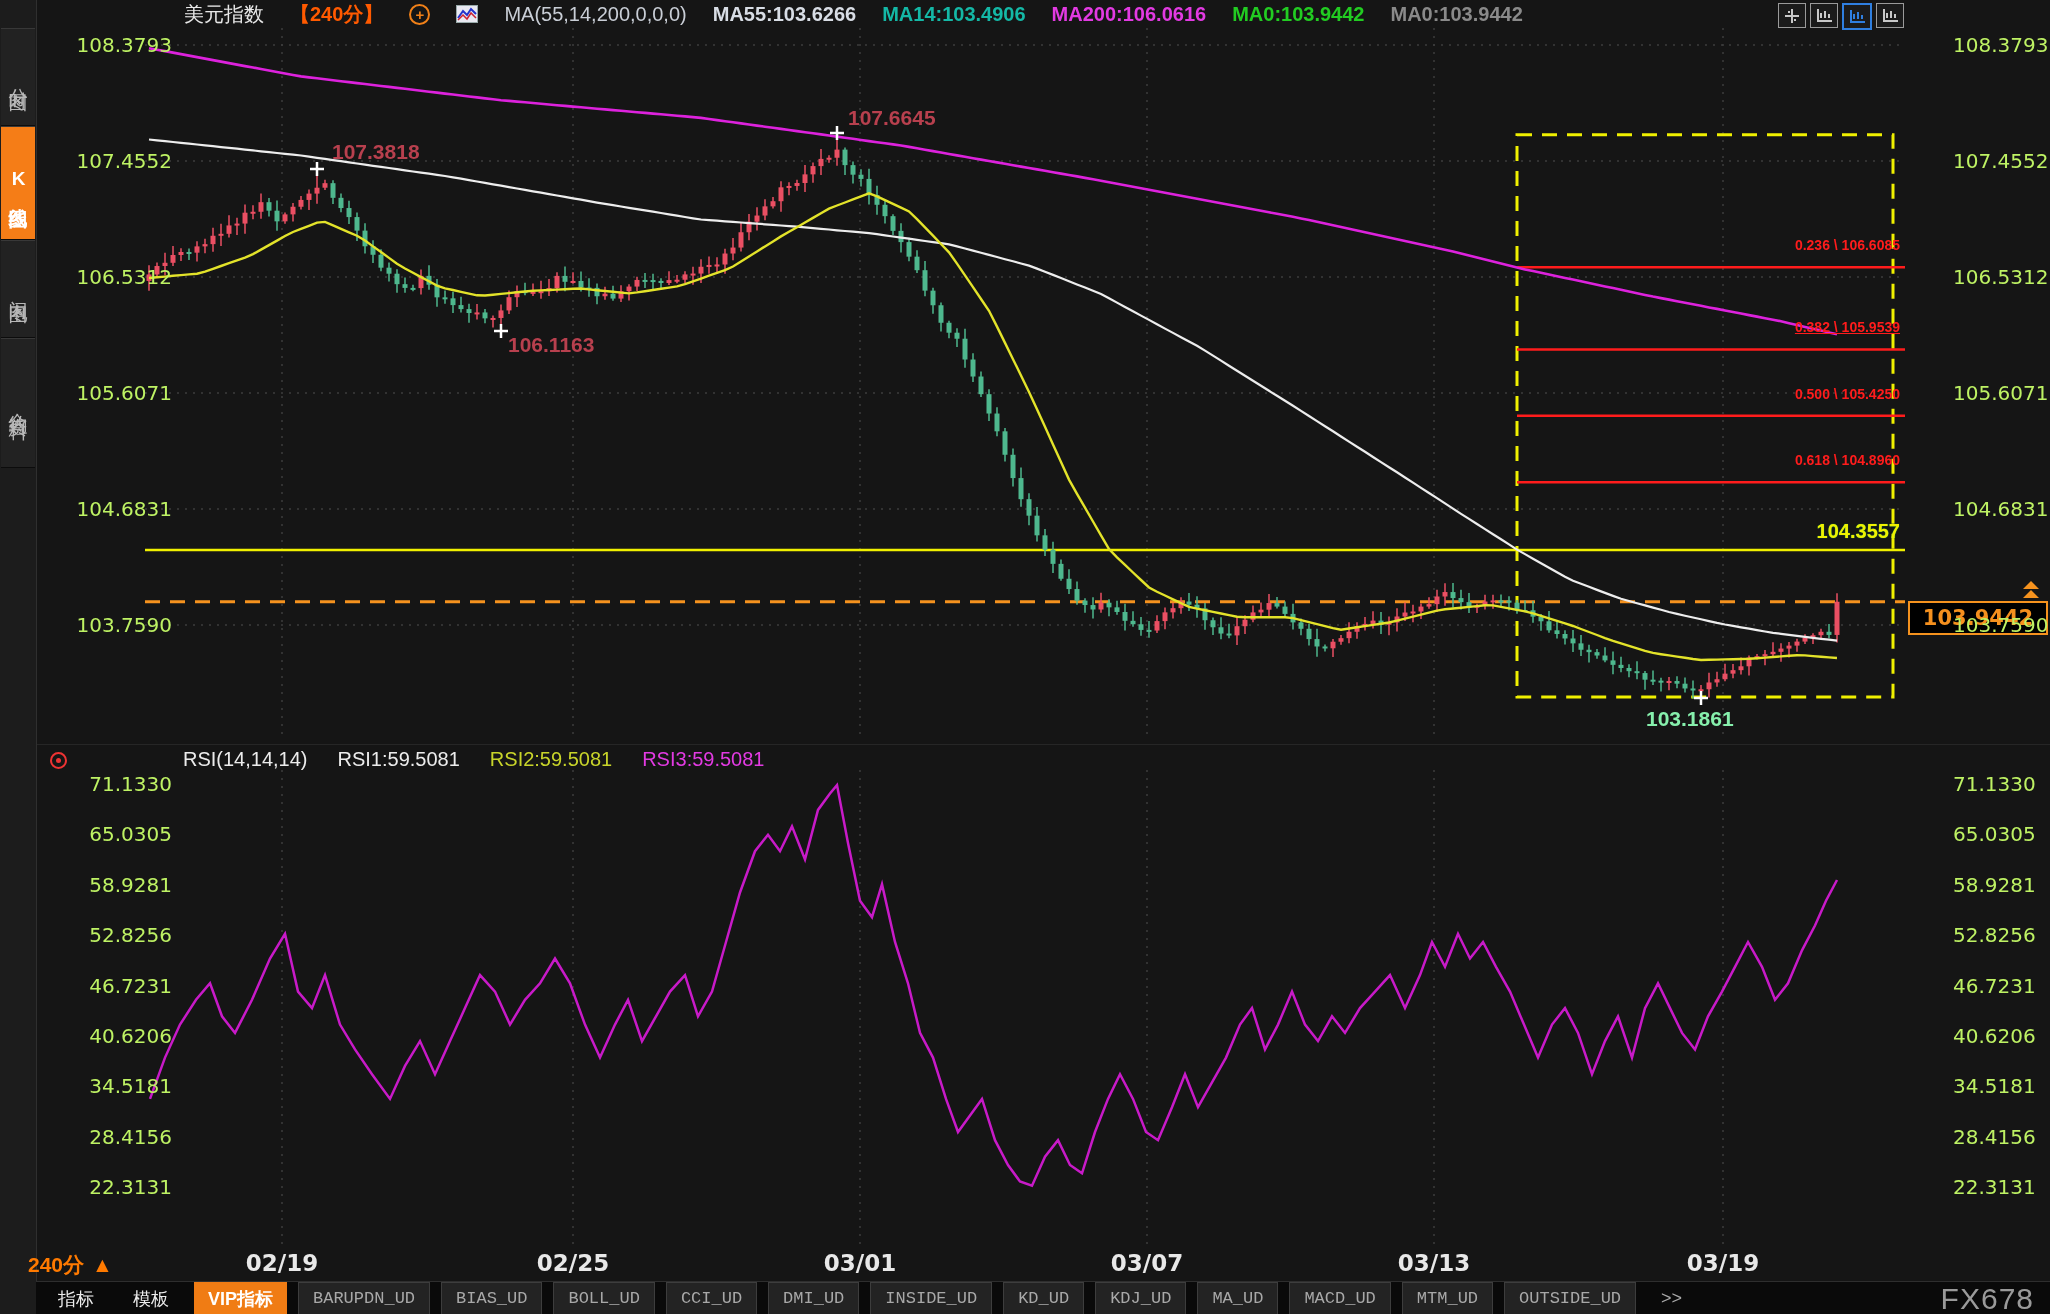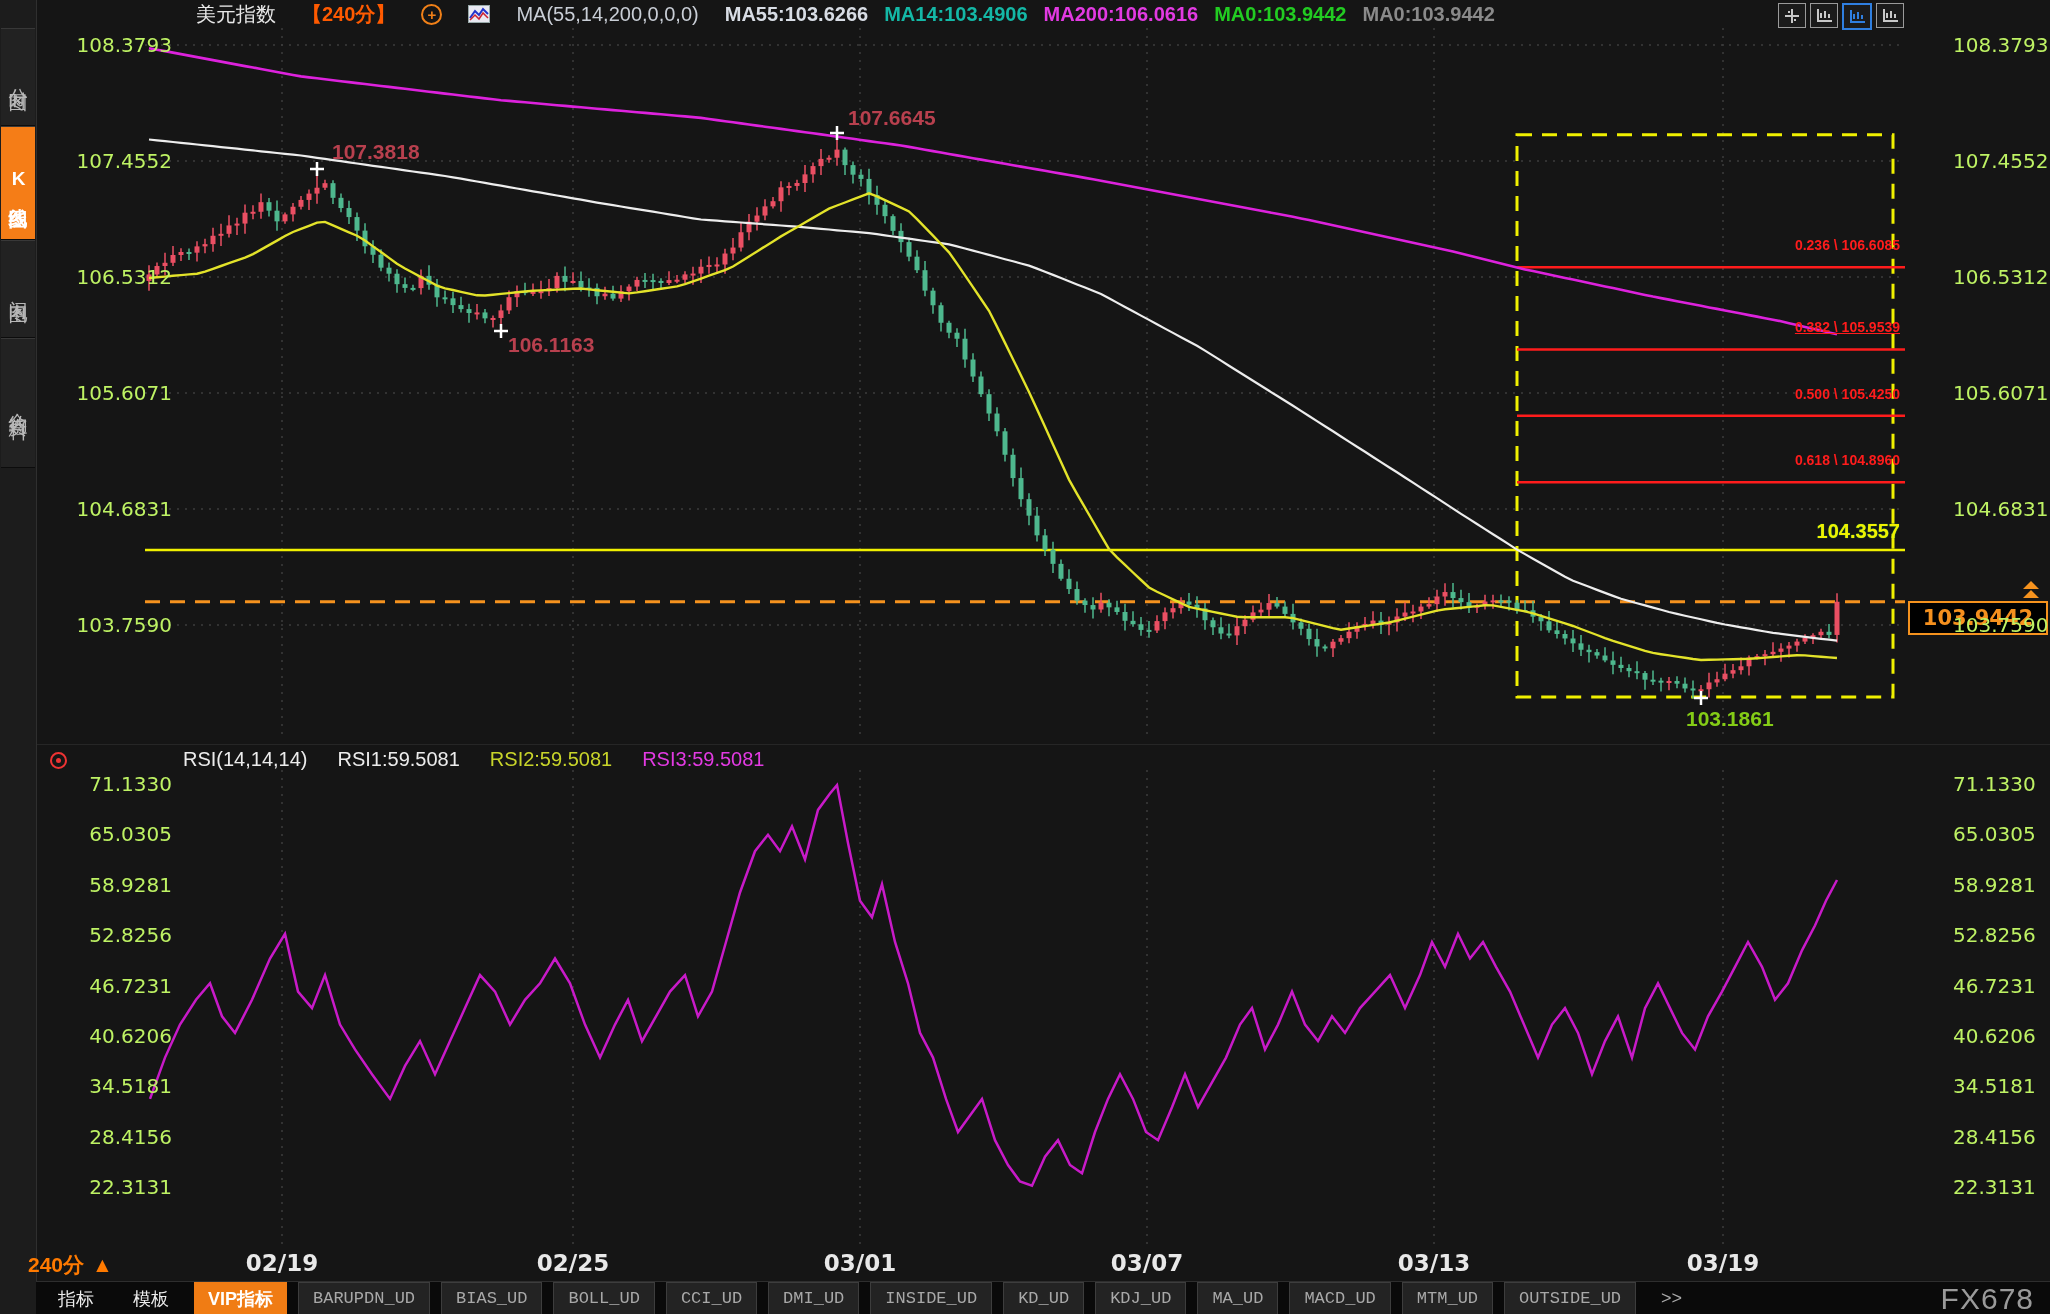--- a/index.html
+++ b/index.html
@@ -8,21 +8,21 @@
   #chart-svg{position:absolute;left:0;top:0;}
   
   #sidebar{position:absolute;left:0;top:0;width:36px;height:1314px;background:#1c1c1c;border-right:1px solid #2f2f2f;}
   .side-item{position:absolute;left:1px;width:34px;display:flex;align-items:center;justify-content:center;
              writing-mode:vertical-rl;text-orientation:upright;font-size:19px;color:#b8b8b8;
              background:#222;border-top:1px solid #383838;border-bottom:1px solid #0c0c0c;letter-spacing:3px;cursor:pointer;}
   .side-item.active{background:#f57d17;color:#fff;font-weight:bold;}
   
   #header{position:absolute;left:184px;top:2px;height:24px;display:flex;align-items:center;gap:26px;
           font-size:20px;white-space:nowrap;}
-  .hdr-sym{color:#e8e8e8;margin-left:12px;}
+  .hdr-sym{color:#e8e8e8;}
   .hdr-tf{color:#ff5a00;font-weight:bold;}
   .hdr-formula{color:#c9ced6;}
   .circle-plus{width:17px;height:17px;border:2px solid #f08018;border-radius:50%;color:#f08018;
                display:flex;align-items:center;justify-content:center;font-size:15px;font-weight:bold;line-height:1;}
   .mini-chart-icon{width:20px;height:16px;background:#e9e9f2;border:1px solid #9aa;position:relative;overflow:hidden;}
   .mini-chart-icon svg{position:absolute;left:0;top:0;}
   .ma-val{font-weight:bold;}
   
   #toolbar{position:absolute;top:3px;right:146px;display:flex;gap:4px;}
   .tool-btn{width:26px;height:23px;border:1px solid #9a9a9a;background:#1b1b1b;display:flex;align-items:center;justify-content:center;cursor:pointer;}
@@ -532,21 +532,21 @@
     <span class="hdr-sym">美元指数</span>
     <span class="hdr-tf">【240分】</span>
     <span class="circle-plus">+</span>
     <span class="mini-chart-icon">
         <svg width="20" height="16">
       <polyline points="1,12 6,5 10,9 14,3 19,8" fill="none" stroke="#2233cc" stroke-width="2"></polyline>
       <polyline points="1,14 6,9 10,13 14,7 19,12" fill="none" stroke="#cc2233" stroke-width="1.5"></polyline>
     </svg>
       </span>
     <span class="hdr-formula">MA(55,14,200,0,0,0)</span>
-    <span id="ma-values" style="display:flex;gap:16px;">
+    <span id="ma-values" style="display:flex;gap:26px;">
         <span class="ma-val" style="color: rgb(216, 221, 229);">MA55:103.6266</span>
         <span class="ma-val" style="color: #14b8a6;">MA14:103.4906</span>
         <span class="ma-val" style="color: rgb(226, 58, 226);">MA200:106.0616</span>
         <span class="ma-val" style="color: rgb(34, 204, 34);">MA0:103.9442</span>
         <span class="ma-val" style="color: rgb(138, 138, 138);">MA0:103.9442</span>
       </span>
   </div>
 
   <div id="toolbar">
       <div class="tool-btn">
@@ -649,14 +649,14 @@
     <div class="ylab ylab-left" style="top: 1175.2px;">22.3131</div>
     <div class="ylab ylab-right" style="top: 1175.2px;">22.3131</div>
     <div class="fib-lab" style="top: 237.296px;">0.236 \ 106.6085</div>
     <div class="fib-lab" style="top: 319.47px; text-decoration: underline;">0.382 \ 105.9539</div>
     <div class="fib-lab" style="top: 385.865px;">0.500 \ 105.4250</div>
     <div class="fib-lab" style="top: 452.273px;">0.618 \ 104.8960</div>
     <div class="yellow-lab" style="top: 520.099px;">104.3557</div>
     <div class="annot" style="left: 332px; top: 152px; color: rgb(184, 64, 78);">107.3818</div>
     <div class="annot" style="left: 848px; top: 118px; color: rgb(184, 64, 78);">107.6645</div>
     <div class="annot" style="left: 508px; top: 345px; color: rgb(184, 64, 78);">106.1163</div>
-    <div class="annot" style="left: 1646px; top: 719px; color: #84cc16; margin-left: 40px;">103.1861</div>
+    <div class="annot" style="left: 1646px; top: 719px; color: #86efac;">103.1861</div>
   </div>
 
 </body></html>

